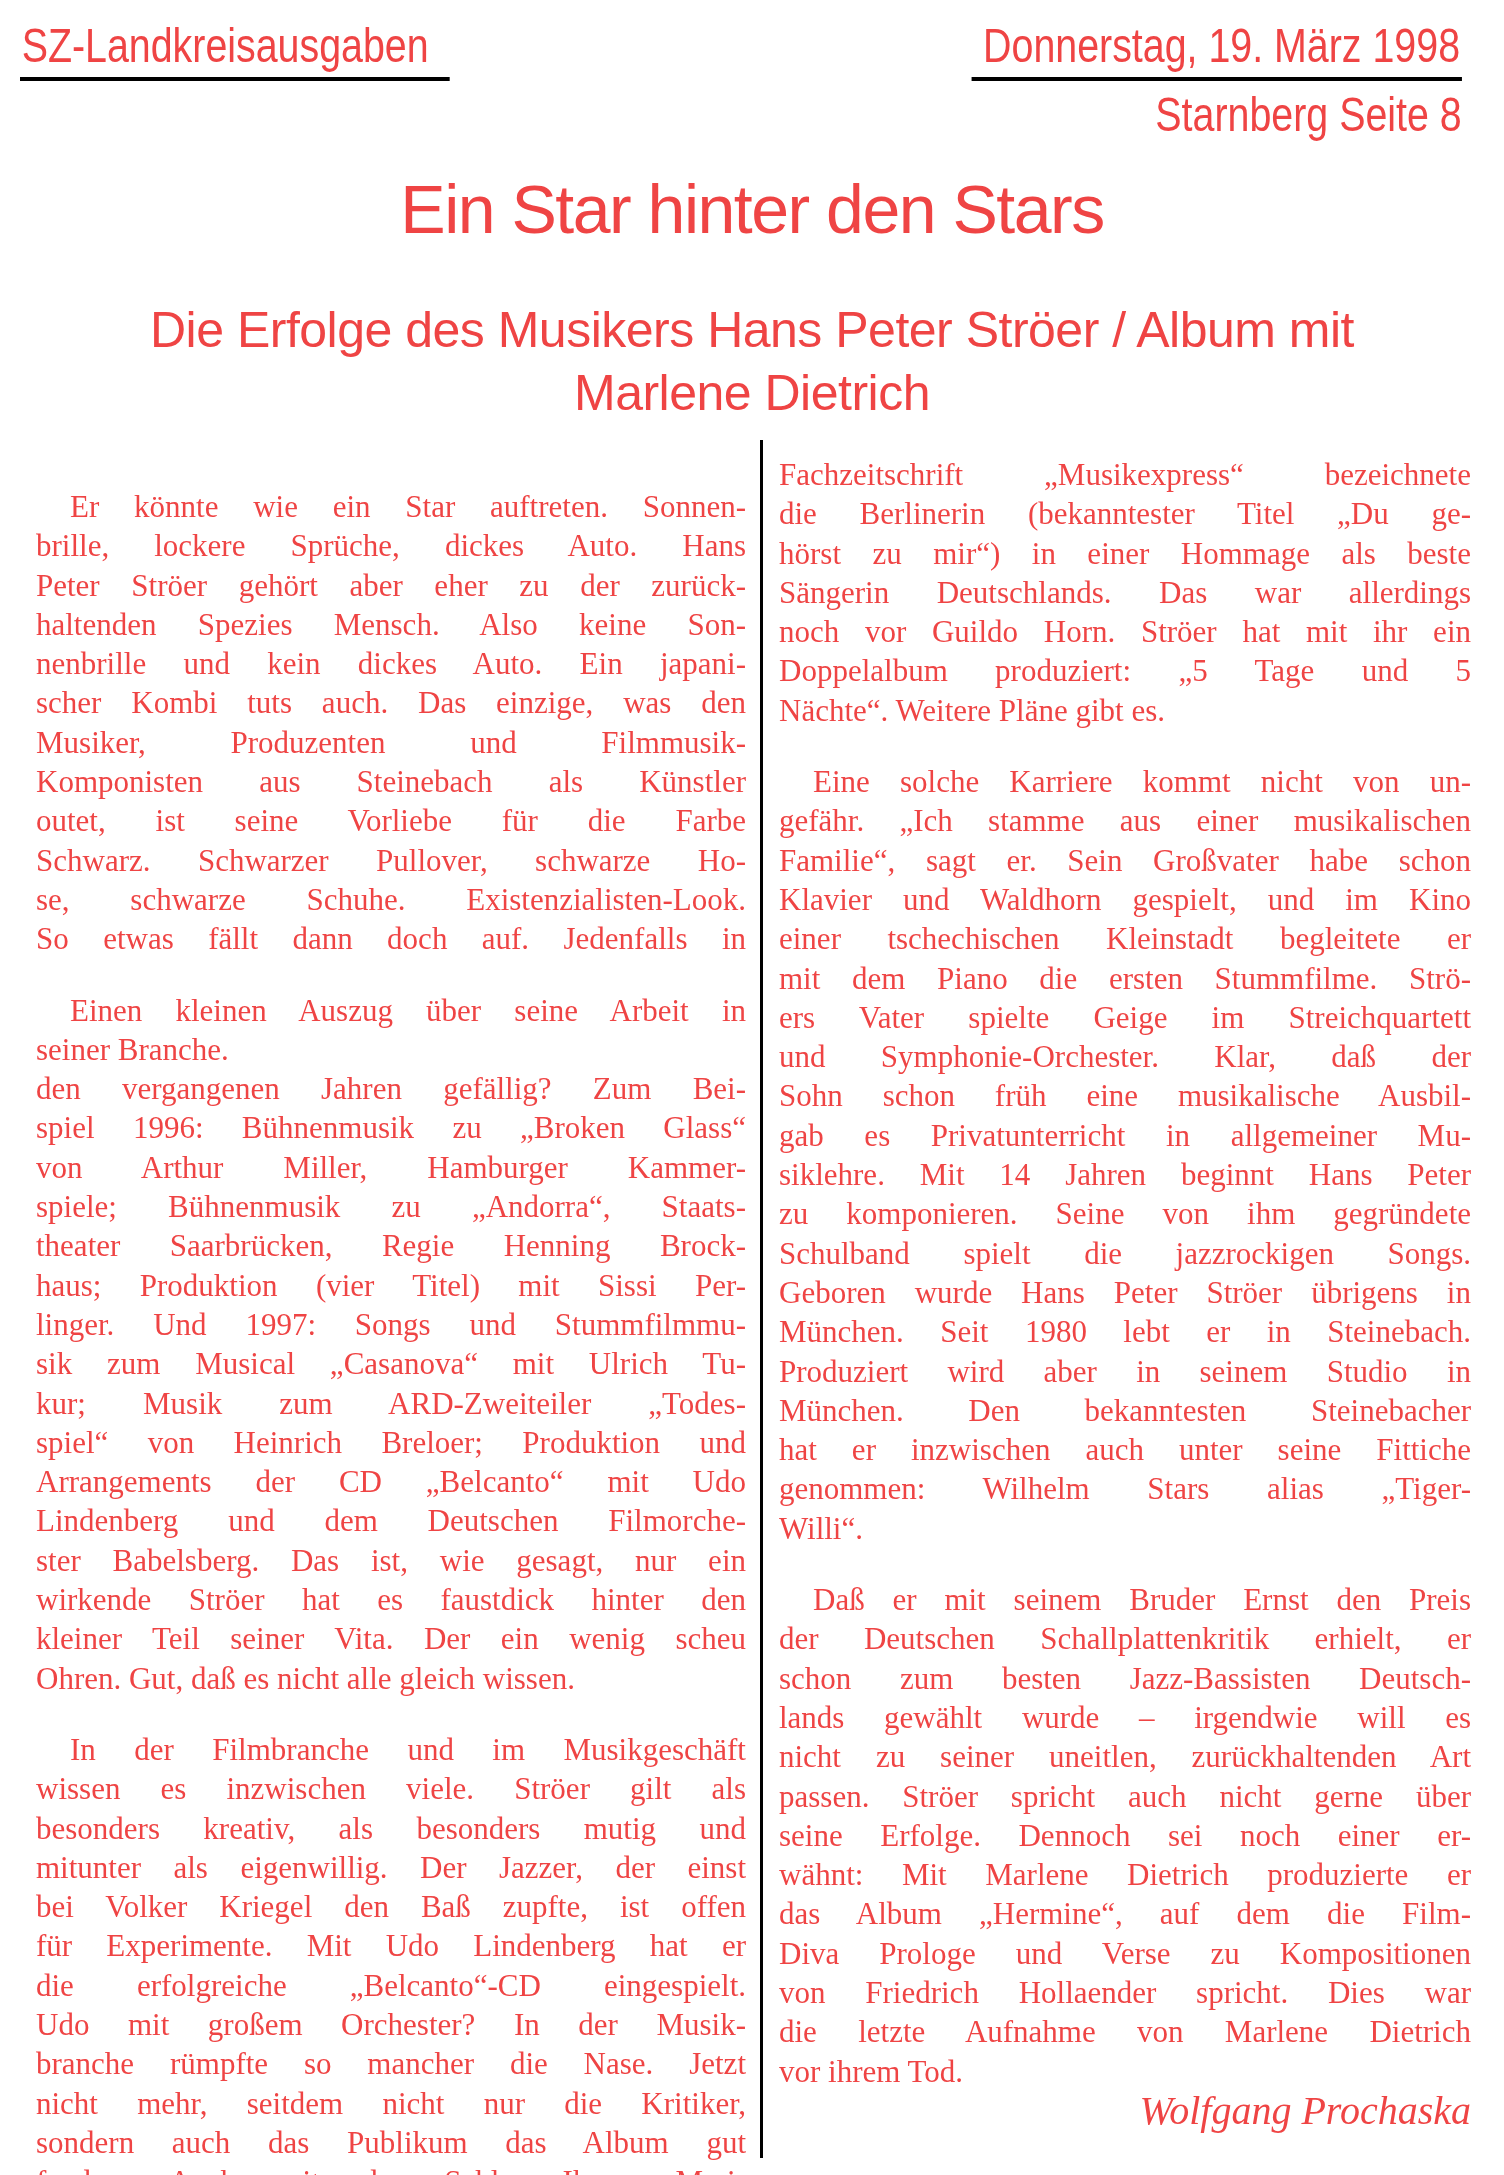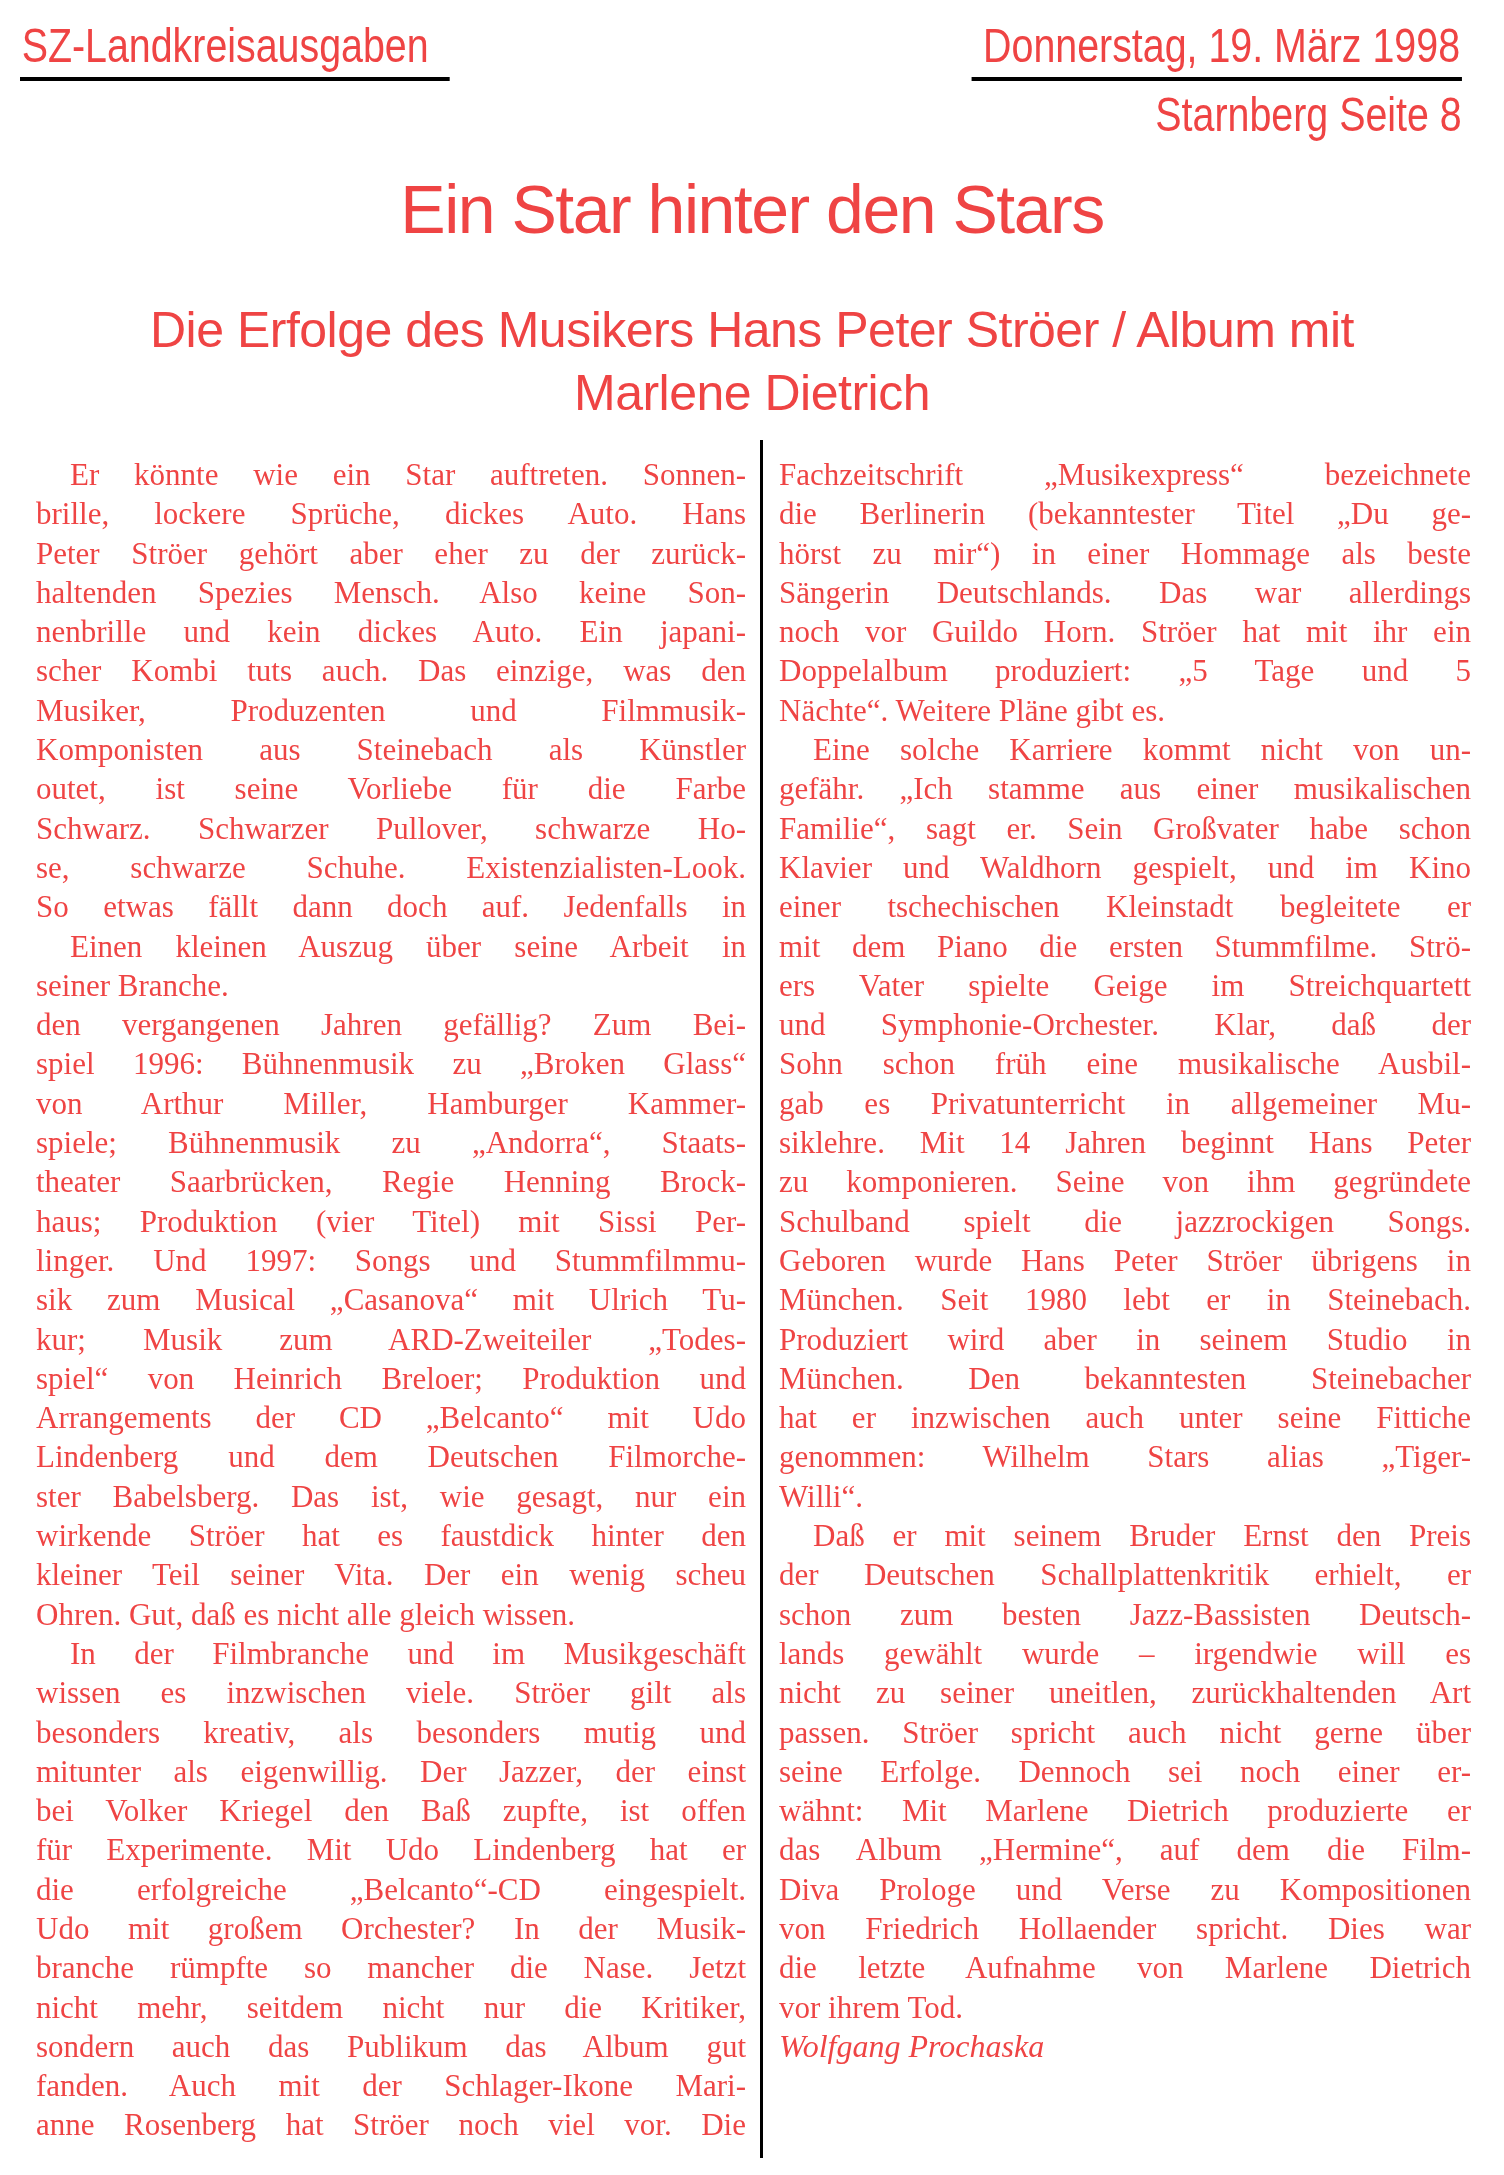--- a/index.html
+++ b/index.html
@@ -64,26 +64,26 @@
   
   .col {
     position: absolute; top: 455px;
     font-size: 31px; line-height: 39.3px;
   }
   #col-left  { left: 36px;  width: 710px; }
   #col-right { left: 779px; width: 692px; }
 
   .tline { text-align: justify; text-align-last: justify; -moz-text-align-last: justify; }
   .tline.end { text-align-last: left; -moz-text-align-last: left; }
-  .tline.indent { text-indent: 34px; }
+  .tline.indent { text-indent: 34px; margin-top: 32px; }
 
   .sig {
     font-style: italic;
-    text-align: left;
-    font-size: 32px;
+    text-align: right;
+    font-size: 40px;
     line-height: 39.3px;
   }
 </style>
 </head>
 <body>
 
 <div id="page">
 
   <div id="hdr-left" class="sans">SZ-Landkreisausgaben</div>
 

